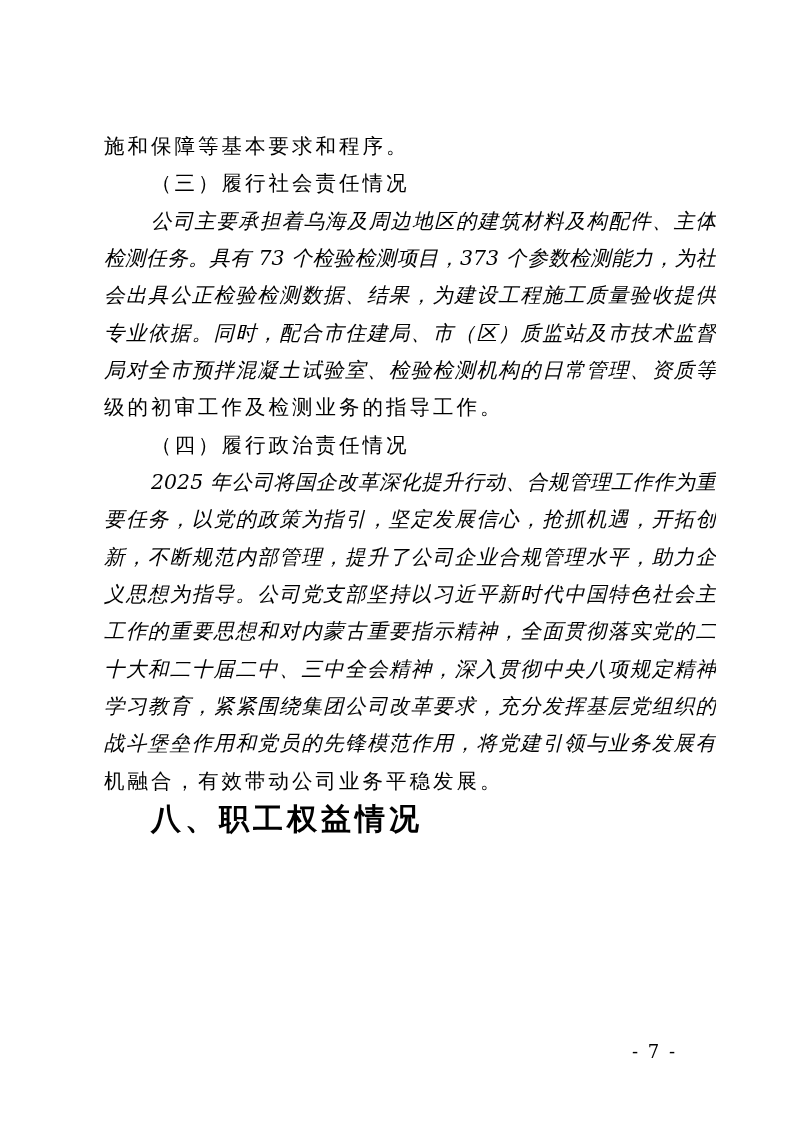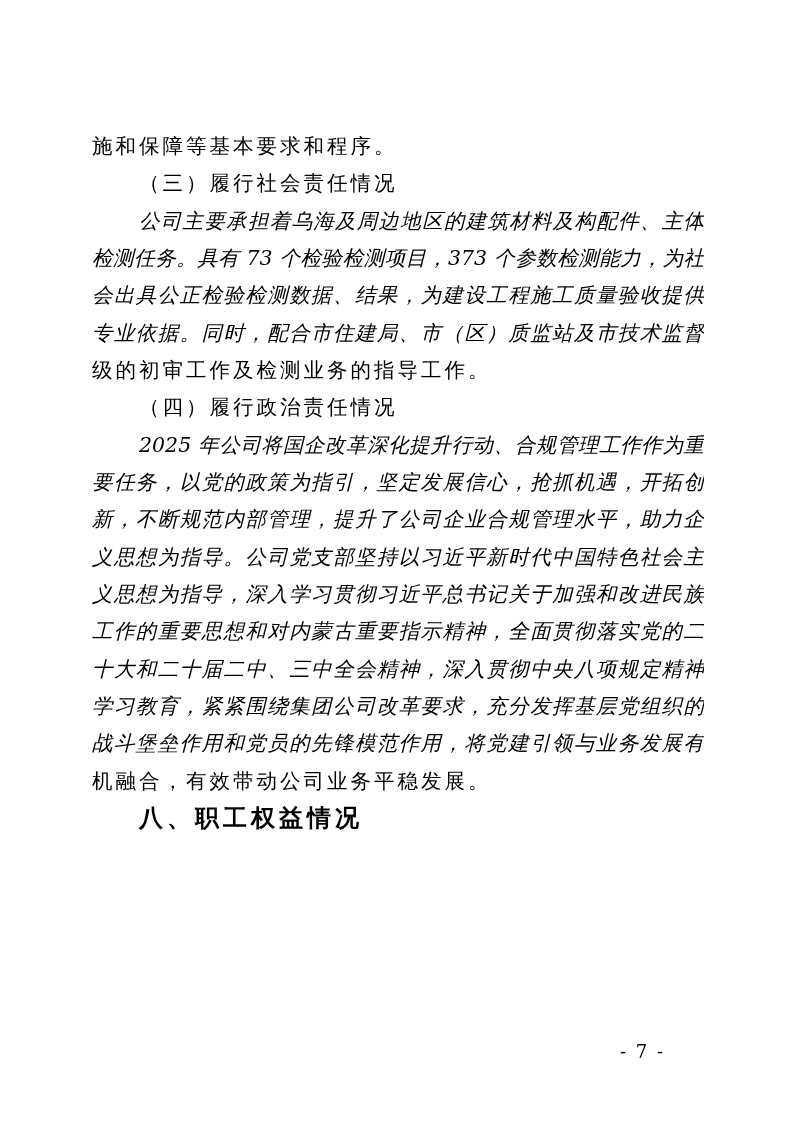--- a/index.html
+++ b/index.html
@@ -5,20 +5,21 @@
   * { margin: 0; padding: 0; box-sizing: border-box; }
   html, body { background: #ffffff; }
   .page {
     position: relative;
     width: 760px;
     height: 1122px;
     background: #ffffff;
     color: #000000;
     font-family: "DejaVu Serif", "Liberation Serif", serif;
     overflow: hidden;
+    margin-left: 12px;
   }
   .content {
     position: absolute;
     left: 92px;
     top: 128px;
     width: 612px;
   }
   .ln {
     height: 37.33px;
     line-height: 37.33px;
@@ -33,21 +34,21 @@
     text-align: justify;
     text-align-last: justify;
     text-justify: inter-ideograph;
     font-style: italic;
   }
   .indent { padding-left: 47px; }
   .kaiti {  }
   .hei {
     font-family: "DejaVu Sans", "Liberation Sans", sans-serif;
     font-weight: 700;
-    font-size: 24px;
+    font-size: 30px;
     letter-spacing: 4px;
   }
   .footer {
     position: absolute;
     top: 1041px;
     right: 95px;
     font-size: 18px;
     letter-spacing: 2px;
     font-family: "DejaVu Serif", "Liberation Serif", serif;
     color: #000000;
@@ -57,27 +58,27 @@
 <body>
 
 <div class="page">
   <div class="content">
     <div class="ln">施和保障等基本要求和程序。</div>
     <div class="ln indent kaiti">（三）履行社会责任情况</div>
     <div class="ln indent fill">公司主要承担着乌海及周边地区的建筑材料及构配件、主体</div>
     <div class="ln fill">检测任务。具有 73 个检验检测项目，373 个参数检测能力，为社</div>
     <div class="ln fill">会出具公正检验检测数据、结果，为建设工程施工质量验收提供</div>
     <div class="ln fill">专业依据。同时，配合市住建局、市（区）质监站及市技术监督</div>
+    <div class="ln fill">局对全市预拌混凝土试验室、检验检测机构的日常管理、资质等</div>
     <div class="ln">级的初审工作及检测业务的指导工作。</div>
     <div class="ln indent kaiti">（四）履行政治责任情况</div>
     <div class="ln indent fill">2025 年公司将国企改革深化提升行动、合规管理工作作为重</div>
     <div class="ln fill">要任务，以党的政策为指引，坚定发展信心，抢抓机遇，开拓创</div>
     <div class="ln fill">新，不断规范内部管理，提升了公司企业合规管理水平，助力企</div>
     <div class="ln fill">义思想为指导。公司党支部坚持以习近平新时代中国特色社会主</div>
-    <div class="ln fill">义思想为指导，深入学习贯彻习近平总书记关于加强和改进民族</div>
     <div class="ln fill">工作的重要思想和对内蒙古重要指示精神，全面贯彻落实党的二</div>
     <div class="ln fill">十大和二十届二中、三中全会精神，深入贯彻中央八项规定精神</div>
     <div class="ln fill">学习教育，紧紧围绕集团公司改革要求，充分发挥基层党组织的</div>
     <div class="ln fill">战斗堡垒作用和党员的先锋模范作用，将党建引领与业务发展有</div>
     <div class="ln">机融合，有效带动公司业务平稳发展。</div>
     <div class="ln indent hei">八、职工权益情况</div>
   </div>
   <div class="footer">- 7 -</div>
 </div>
 

